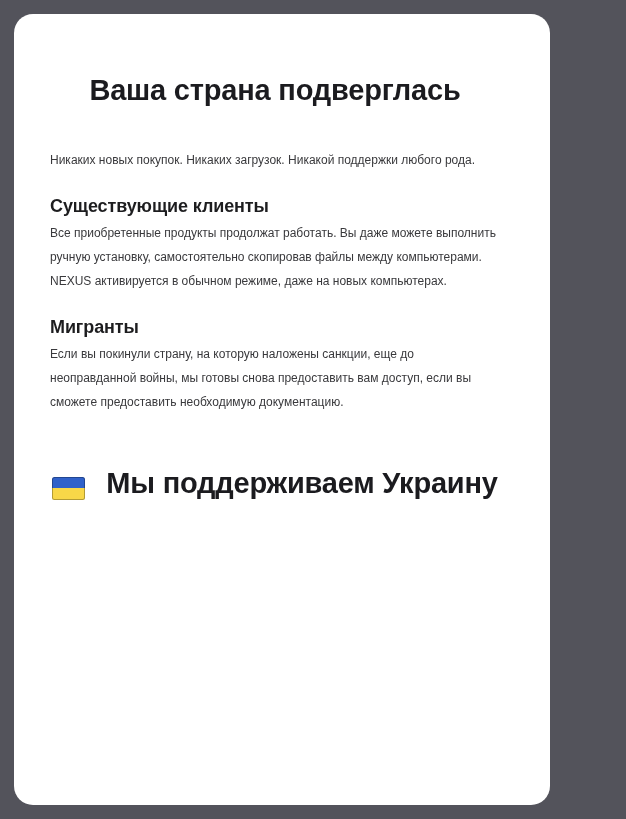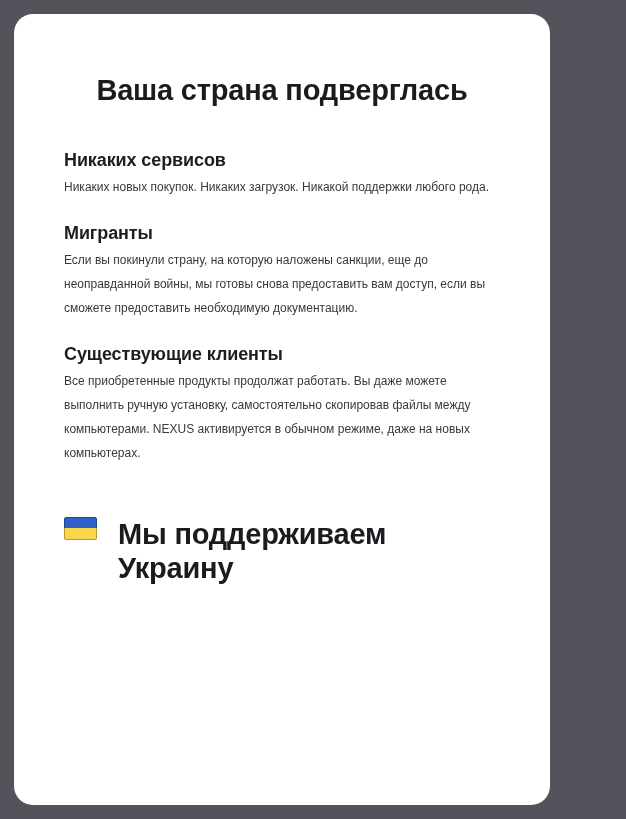--- a/index.html
+++ b/index.html
@@ -16,21 +16,21 @@
     position: relative;
   }
   .card {
     position: absolute;
     left: 14px;
     top: 14px;
     width: 536px;
     height: 791px;
     background: #FFFFFF;
     border-radius: 19px;
-    padding: 56px 50px 0 50px;
+    padding: 56px 50px 0 36px;
   }
   .title {
     margin: 0 0 38px 0;
     text-align: center;
     font-size: 29px;
     line-height: 40px;
     font-weight: 700;
     color: #1B1B1F;
     letter-spacing: -0.2px;
   }
@@ -49,21 +49,21 @@
   .section p {
     margin: 0;
     font-size: 12px;
     line-height: 24px;
     font-weight: 400;
     color: #39393C;
   }
   .footer {
     margin-top: 52px;
     display: flex;
-    align-items: flex-start;
+    align-items: flex-end;
     justify-content: center;
     gap: 21px;
   }
   .flag {
     display: inline-block;
     width: 33px;
     height: 23px;
     border-radius: 2.5px;
     background: linear-gradient(to bottom, #3061C9 0%, #3061C9 50%, #F8D748 50%, #F8D748 100%);
     box-shadow: inset 0 0 0 1px rgba(0,0,0,0.28);
@@ -80,32 +80,31 @@
 </head>
 <body>
 
 <div class="card">
 
   <h1 class="title">
     <span>Ваша страна подверглась</span>
   </h1>
 
   <div class="section">
-    <h2>Никаких сервисов</h2>
     <p>Никаких новых покупок. Никаких загрузок. Никакой поддержки любого рода.</p>
+  </div>
+
+  <div class="section">
+    <h2>Существующие клиенты</h2>
+    <p>Все приобретенные продукты продолжат работать. Вы даже можете выполнить ручную установку, самостоятельно скопировав файлы между компьютерами. NEXUS активируется в обычном режиме, даже на новых компьютерах.</p>
   </div>
 
   <div class="section">
     <h2>Мигранты</h2>
     <p>Если вы покинули страну, на которую наложены санкции, еще до неоправданной войны, мы готовы снова предоставить вам доступ, если вы сможете предоставить необходимую документацию.</p>
-  </div>
-
-  <div class="section">
-    <h2>Существующие клиенты</h2>
-    <p>Все приобретенные продукты продолжат работать. Вы даже можете выполнить ручную установку, самостоятельно скопировав файлы между компьютерами. NEXUS активируется в обычном режиме, даже на новых компьютерах.</p>
   </div>
 
 
   <div class="footer">
     <span class="flag"></span>
     <span class="footer-text">Мы поддерживаем Украину</span>
   </div>
 
 </div>
 

